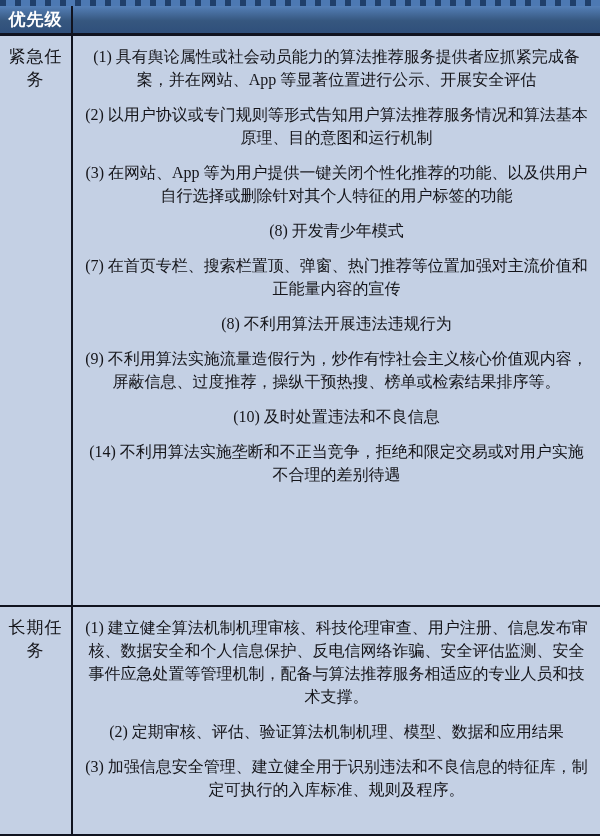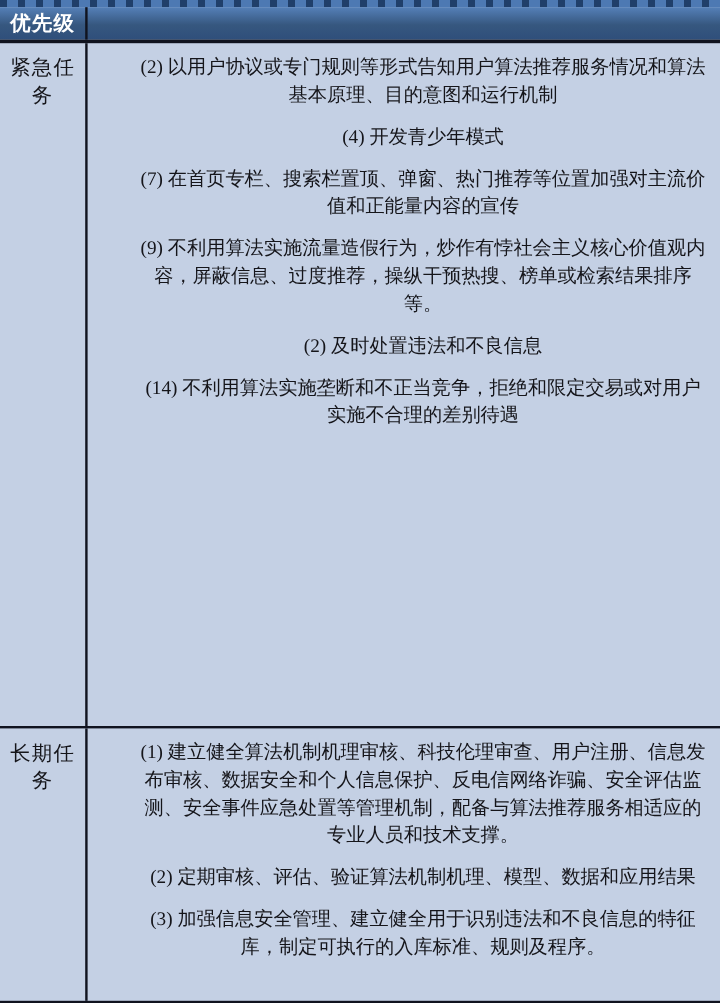--- a/index.html
+++ b/index.html
@@ -43,21 +43,21 @@
     letter-spacing: 1px;
   }
   .col1 {
     width: 73px;
     flex: none;
     border-right: 2px solid #10131f;
     box-sizing: border-box;
   }
   .col2 { flex: 1; min-width: 0; }
   .body { display: flex; flex-direction: column; flex: 1; }
-  .body-row { display: flex; gap: 32px; }
+  .body-row { display: flex; }
   .body-row.row-0 { min-height: 569px; border-bottom: 2px solid #10131f; }
   .body-row.row-1 { flex: 1; }
   .priority {
     text-align: center;
     padding-top: 9px;
     font-size: 17px;
     letter-spacing: 1px;
     box-sizing: border-box;
   }
   .items {
@@ -77,25 +77,28 @@
 
 <div class="table">
   <div class="top-dash"></div>
   <div class="header-row">
     <div class="header-cell col1">优先级</div>
   </div>
   <div class="body">
       <div class="body-row row-0">
         <div class="col1 priority">紧急任务</div>
         <div class="col2 items">
+          <p class="item">(1)  具有舆论属性或社会动员能力的算法推荐服务提供者应抓紧完成备案，并在网站、App 等显著位置进行公示、开展安全评估</p>
           <p class="item">(2)  以用户协议或专门规则等形式告知用户算法推荐服务情况和算法基本原理、目的意图和运行机制</p>
-          <p class="item">(4)  开发青少年模式</p>
+          <p class="item">(3)  在网站、App 等为用户提供一键关闭个性化推荐的功能、以及供用户自行选择或删除针对其个人特征的用户标签的功能</p>
+          <p class="item">(8)  开发青少年模式</p>
           <p class="item">(7)  在首页专栏、搜索栏置顶、弹窗、热门推荐等位置加强对主流价值和正能量内容的宣传</p>
+          <p class="item">(8)  不利用算法开展违法违规行为</p>
           <p class="item">(9)  不利用算法实施流量造假行为，炒作有悖社会主义核心价值观内容，屏蔽信息、过度推荐，操纵干预热搜、榜单或检索结果排序等。</p>
-          <p class="item">(2) 及时处置违法和不良信息</p>
+          <p class="item">(10) 及时处置违法和不良信息</p>
           <p class="item">(14) 不利用算法实施垄断和不正当竞争，拒绝和限定交易或对用户实施不合理的差别待遇</p>
         </div>
       </div>
       <div class="body-row row-1">
         <div class="col1 priority">长期任务</div>
         <div class="col2 items">
           <p class="item">(1)  建立健全算法机制机理审核、科技伦理审查、用户注册、信息发布审核、数据安全和个人信息保护、反电信网络诈骗、安全评估监测、安全事件应急处置等管理机制，配备与算法推荐服务相适应的专业人员和技术支撑。</p>
           <p class="item">(2)  定期审核、评估、验证算法机制机理、模型、数据和应用结果</p>
           <p class="item">(3)  加强信息安全管理、建立健全用于识别违法和不良信息的特征库，制定可执行的入库标准、规则及程序。</p>
         </div>

